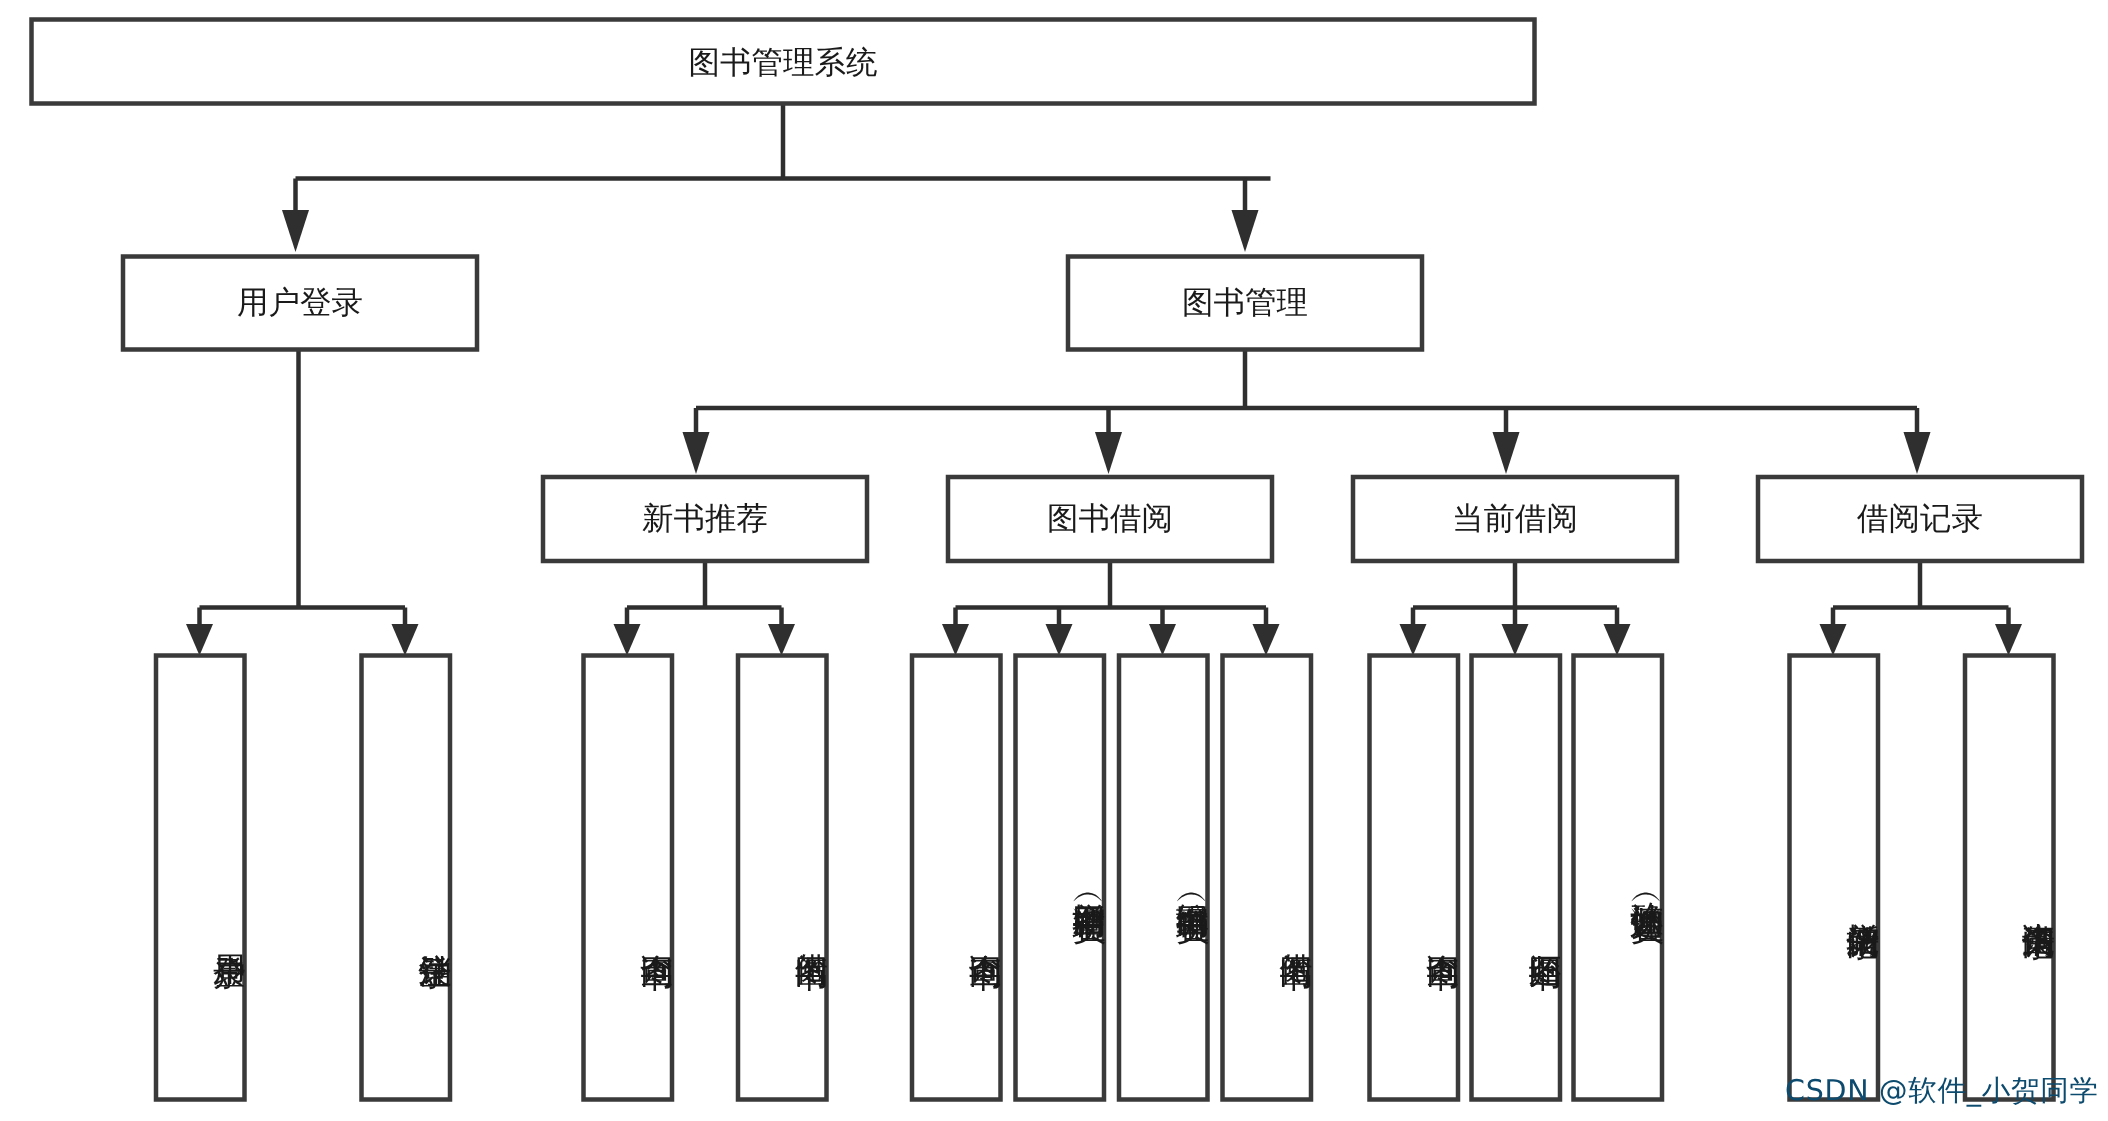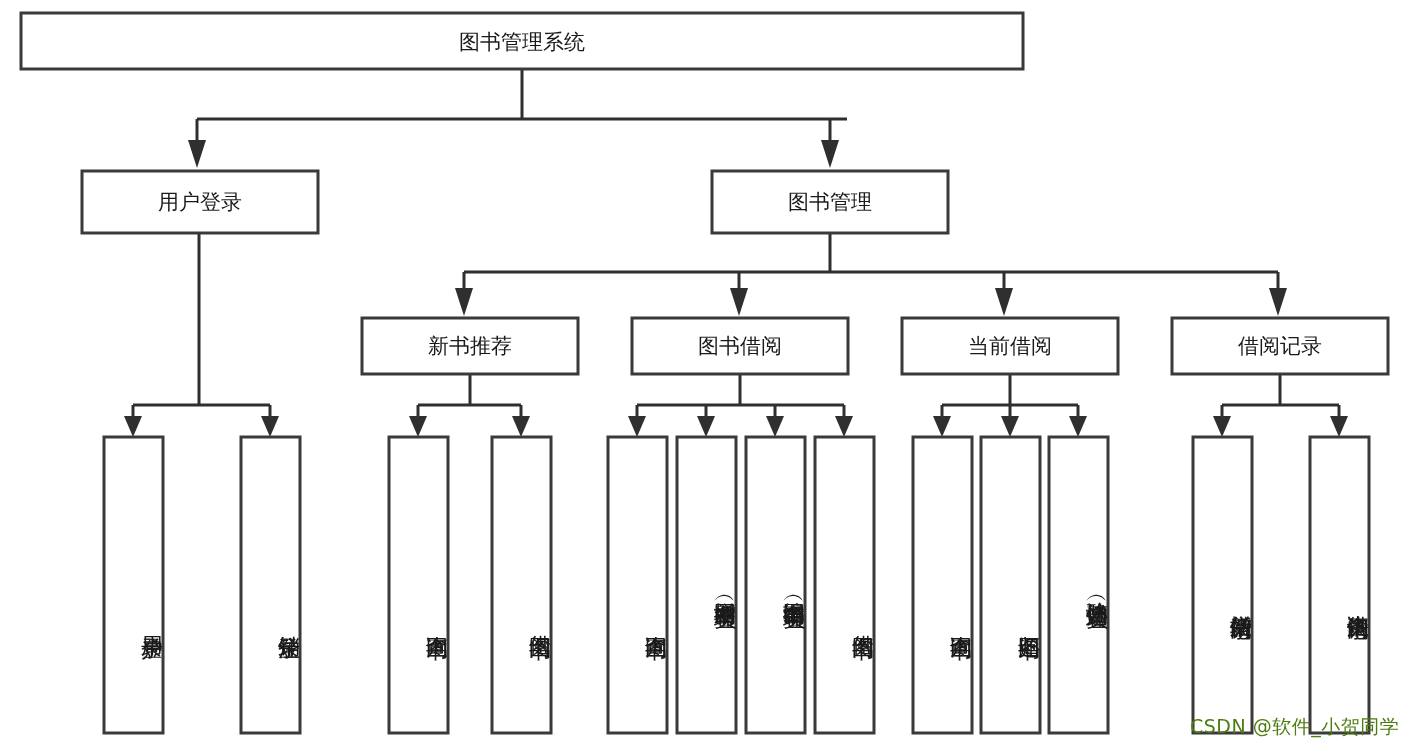--- a/index.html
+++ b/index.html
@@ -60,21 +60,21 @@
     white-space: nowrap;
     display: flex;
     align-items: flex-start;
     justify-content: center;
     pointer-events: none;
   }
   .watermark {
     position: absolute;
     font-family: "DejaVu Sans", "Liberation Sans", sans-serif;
     font-size: 19px;
-    color: #4d7c0f;
+    color: #0c4a6e;
     letter-spacing: 0.5px;
     white-space: nowrap;
   }
 </style>
 </head>
 <body>
 
 <div id="diagram-root">
 
   <svg class="flow-svg" viewBox="0 0 1405 747" xmlns="http://www.w3.org/2000/svg">

